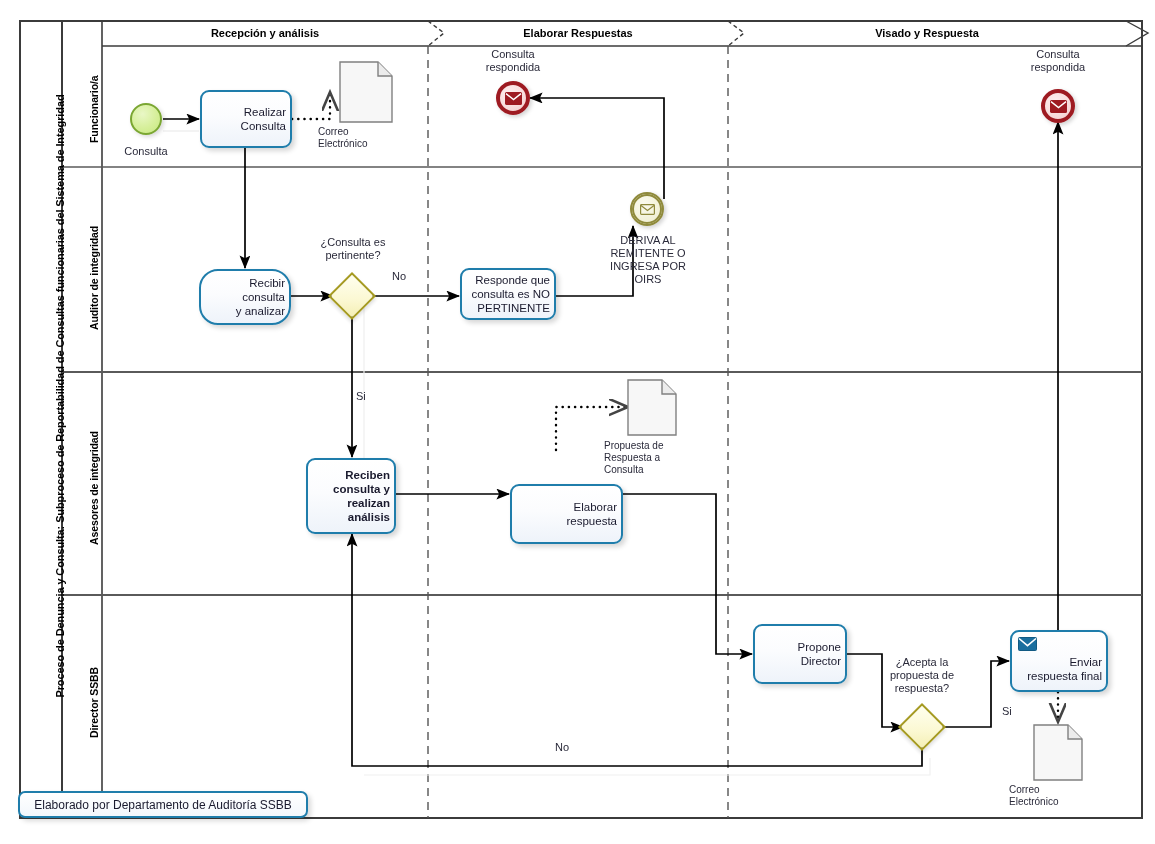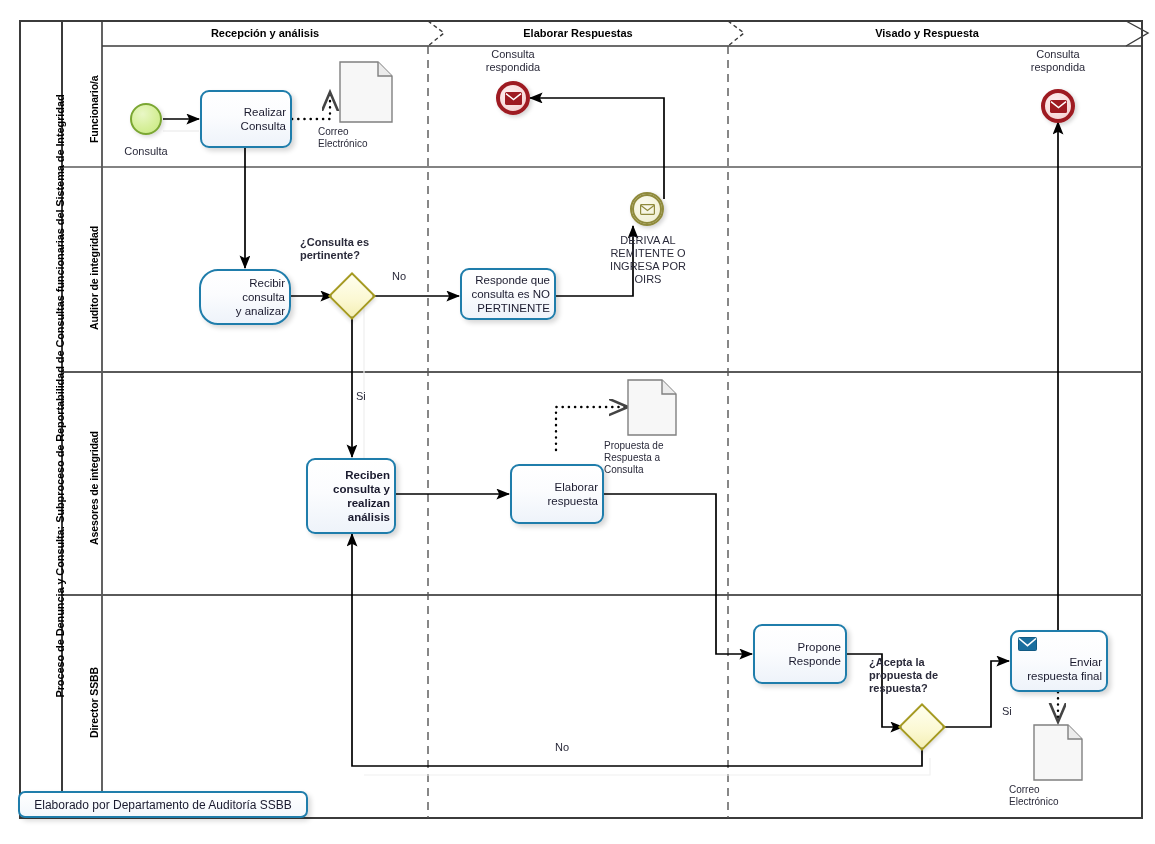--- a/index.html
+++ b/index.html
@@ -132,26 +132,25 @@
     position: absolute;
     width: 34px; height: 34px;
     transform: rotate(45deg);
     border: 2.5px solid #a59a21;
     background: linear-gradient(135deg, #ffffef 0%, #fbf8d2 60%, #f4efb4 100%);
     box-shadow: 2px 2px 4px rgba(0,0,0,0.14);
     box-sizing: border-box;
   }
   .gw-label {
     position: absolute;
-    text-align: left;
+    text-align: center;
     font-size: 11px;
     color: #2a2a3a;
     line-height: 1.2;
     white-space: pre-line;
-    font-weight: bold;
   }
 
   
   .doc { position: absolute; }
   .doc-label {
     position: absolute;
     text-align: left;
     font-size: 10px;
     color: #2a2a3a;
     line-height: 1.18;
@@ -346,38 +345,38 @@
 INGRESA POR
 OIRS</div>
 
   <div class="task" style="left:306px; top:458px; width:90px; height:76px;font-weight:bold;">
     <span class="tasklabel" style="white-space: pre-line;">Reciben
 consulta  y
 realizan
 análisis</span>
   </div>
 
-  <div class="task" style="left:510px; top:464px; width:94px; height:60px;">
+  <div class="task" style="left:510px; top:484px; width:113px; height:60px;">
     <span class="tasklabel" style="white-space: pre-line;">Elaborar
 respuesta</span>
   </div>
 
   <div class="doc" style="left:626px; top:378px;">
     <svg width="52" height="60" viewBox="0 0 52 60">
       <path d="M2,2 L36,2 L50,16 L50,57 L2,57 Z" fill="#f7f7f7" stroke="#808080" stroke-width="1.4"></path>
       <path d="M36,2 L36,16 L50,16" fill="#ececec" stroke="#808080" stroke-width="1.4"></path>
     </svg>
   </div>
   <div class="doc-label" style="left:604px; top:440px; width:96px;">Propuesta de
 Respuesta a
 Consulta</div>
 
   <div class="task" style="left:753px; top:624px; width:94px; height:60px;">
     <span class="tasklabel" style="white-space: pre-line;">Propone
-Responde</span>
+Director</span>
   </div>
 
   <div class="gw" style="left:905px; top:710px;"></div>
   <div class="gw-label" style="left:869px; top:656px; width:106px;">¿Acepta la
 propuesta de
 respuesta?</div>
 
   <div class="flow-label" style="left:1002px; top:705px;">Si</div>
 
   <div class="flow-label" style="left:555px; top:741px;">No</div>

